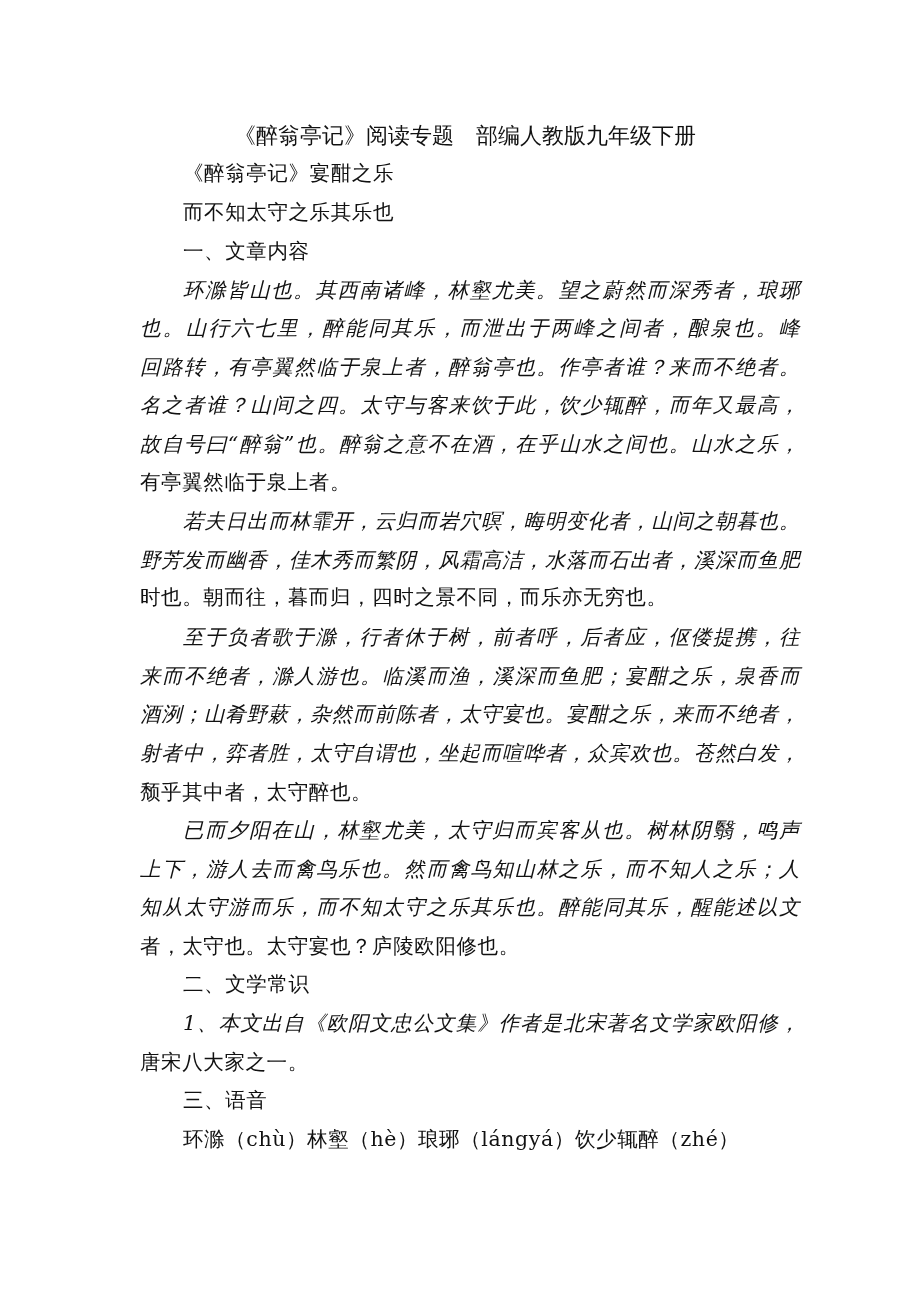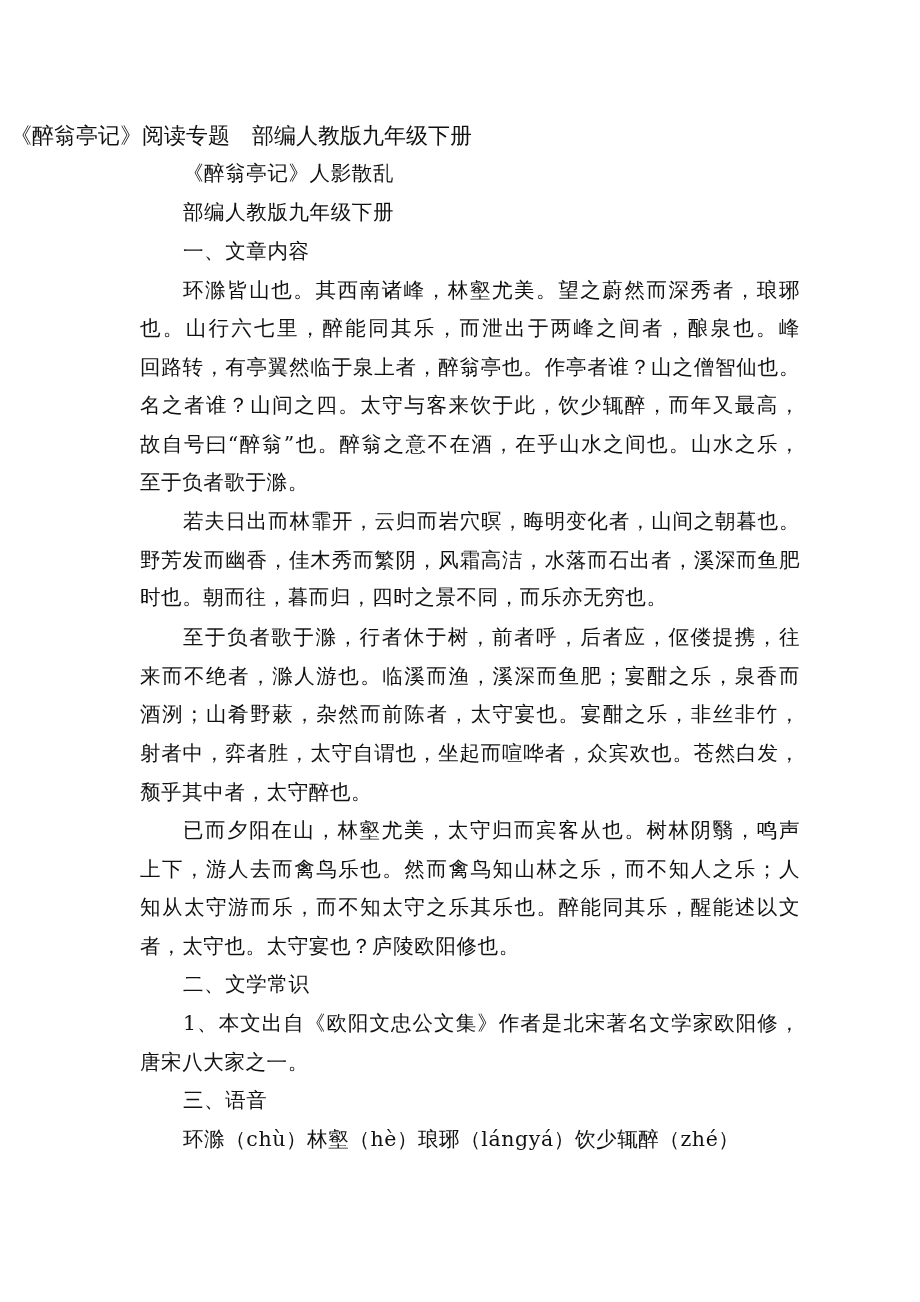--- a/index.html
+++ b/index.html
@@ -1,49 +1,49 @@
 <!DOCTYPE html>
 <html><head>
 <meta charset="utf-8">
 <style>
   html, body { margin: 0; padding: 0; background: #ffffff; }
   body { width: 920px; height: 1302px; position: relative; overflow: hidden;
          font-family: "DejaVu Serif", "Liberation Serif", serif; color: #111111; }
-  .title { position: absolute; left: 0; width: 920px; top: 122px; 
+  .title { position: absolute; left: 0; width: 920px; top: 122px; text-align: center;
            font-family: "DejaVu Sans", "Liberation Sans", sans-serif; font-size: 22px; line-height: 28px;
            padding-left: 10px; box-sizing: border-box; }
   .ln { position: absolute; left: 140px; width: 660px; font-size: 20.5px; line-height: 28px;
         white-space: nowrap; letter-spacing: 0.6px; }
   .ind { left: 183px; }
-  .j { text-align-last: justify; text-align: justify; white-space: normal; }
+  .j { text-align-last: justify; text-align: justify; white-space: normal; font-style: italic; }
 </style>
 </head>
 <body>
 
 <div>
   <div class="title">《醉翁亭记》阅读专题　部编人教版九年级下册</div>
 
-  <div class="ln ind" style="top:159px">《醉翁亭记》人影散乱</div>
-  <div class="ln ind" style="top:198px">部编人教版九年级下册</div>
+  <div class="ln ind" style="top:159px">《醉翁亭记》宴酣之乐</div>
+  <div class="ln ind" style="top:198px">而不知太守之乐其乐也</div>
   <div class="ln ind" style="top:237px">一、文章内容</div>
 
   <div class="ln ind j" style="top:276px;width:617px">环滁皆山也。其西南诸峰，林壑尤美。望之蔚然而深秀者，琅琊</div>
   <div class="ln j" style="top:314px">也。山行六七里，醉能同其乐，而泄出于两峰之间者，酿泉也。峰</div>
-  <div class="ln j" style="top:353px">回路转，有亭翼然临于泉上者，醉翁亭也。作亭者谁？山之僧智仙也。</div>
+  <div class="ln j" style="top:353px">回路转，有亭翼然临于泉上者，醉翁亭也。作亭者谁？来而不绝者。</div>
   <div class="ln j" style="top:391px">名之者谁？山间之四。太守与客来饮于此，饮少辄醉，而年又最高，</div>
   <div class="ln j" style="top:430px">故自号曰“醉翁”也。醉翁之意不在酒，在乎山水之间也。山水之乐，</div>
-  <div class="ln" style="top:468px">至于负者歌于滁。</div>
+  <div class="ln" style="top:468px">有亭翼然临于泉上者。</div>
 
   <div class="ln ind j" style="top:507px;width:617px">若夫日出而林霏开，云归而岩穴暝，晦明变化者，山间之朝暮也。</div>
   <div class="ln j" style="top:546px">野芳发而幽香，佳木秀而繁阴，风霜高洁，水落而石出者，溪深而鱼肥</div>
   <div class="ln" style="top:583px">时也。朝而往，暮而归，四时之景不同，而乐亦无穷也。</div>
 
   <div class="ln ind j" style="top:623px;width:617px">至于负者歌于滁，行者休于树，前者呼，后者应，伛偻提携，往</div>
   <div class="ln j" style="top:662px">来而不绝者，滁人游也。临溪而渔，溪深而鱼肥；宴酣之乐，泉香而</div>
-  <div class="ln j" style="top:700px">酒洌；山肴野蔌，杂然而前陈者，太守宴也。宴酣之乐，非丝非竹，</div>
+  <div class="ln j" style="top:700px">酒洌；山肴野蔌，杂然而前陈者，太守宴也。宴酣之乐，来而不绝者，</div>
   <div class="ln j" style="top:739px">射者中，弈者胜，太守自谓也，坐起而喧哗者，众宾欢也。苍然白发，</div>
   <div class="ln" style="top:778px">颓乎其中者，太守醉也。</div>
 
   <div class="ln ind j" style="top:816px;width:617px">已而夕阳在山，林壑尤美，太守归而宾客从也。树林阴翳，鸣声</div>
   <div class="ln j" style="top:855px">上下，游人去而禽鸟乐也。然而禽鸟知山林之乐，而不知人之乐；人</div>
   <div class="ln j" style="top:893px">知从太守游而乐，而不知太守之乐其乐也。醉能同其乐，醒能述以文</div>
   <div class="ln" style="top:932px">者，太守也。太守宴也？庐陵欧阳修也。</div>
 
   <div class="ln ind" style="top:970px">二、文学常识</div>
   <div class="ln ind j" style="top:1009px;width:617px">1、本文出自《欧阳文忠公文集》作者是北宋著名文学家欧阳修，</div>

